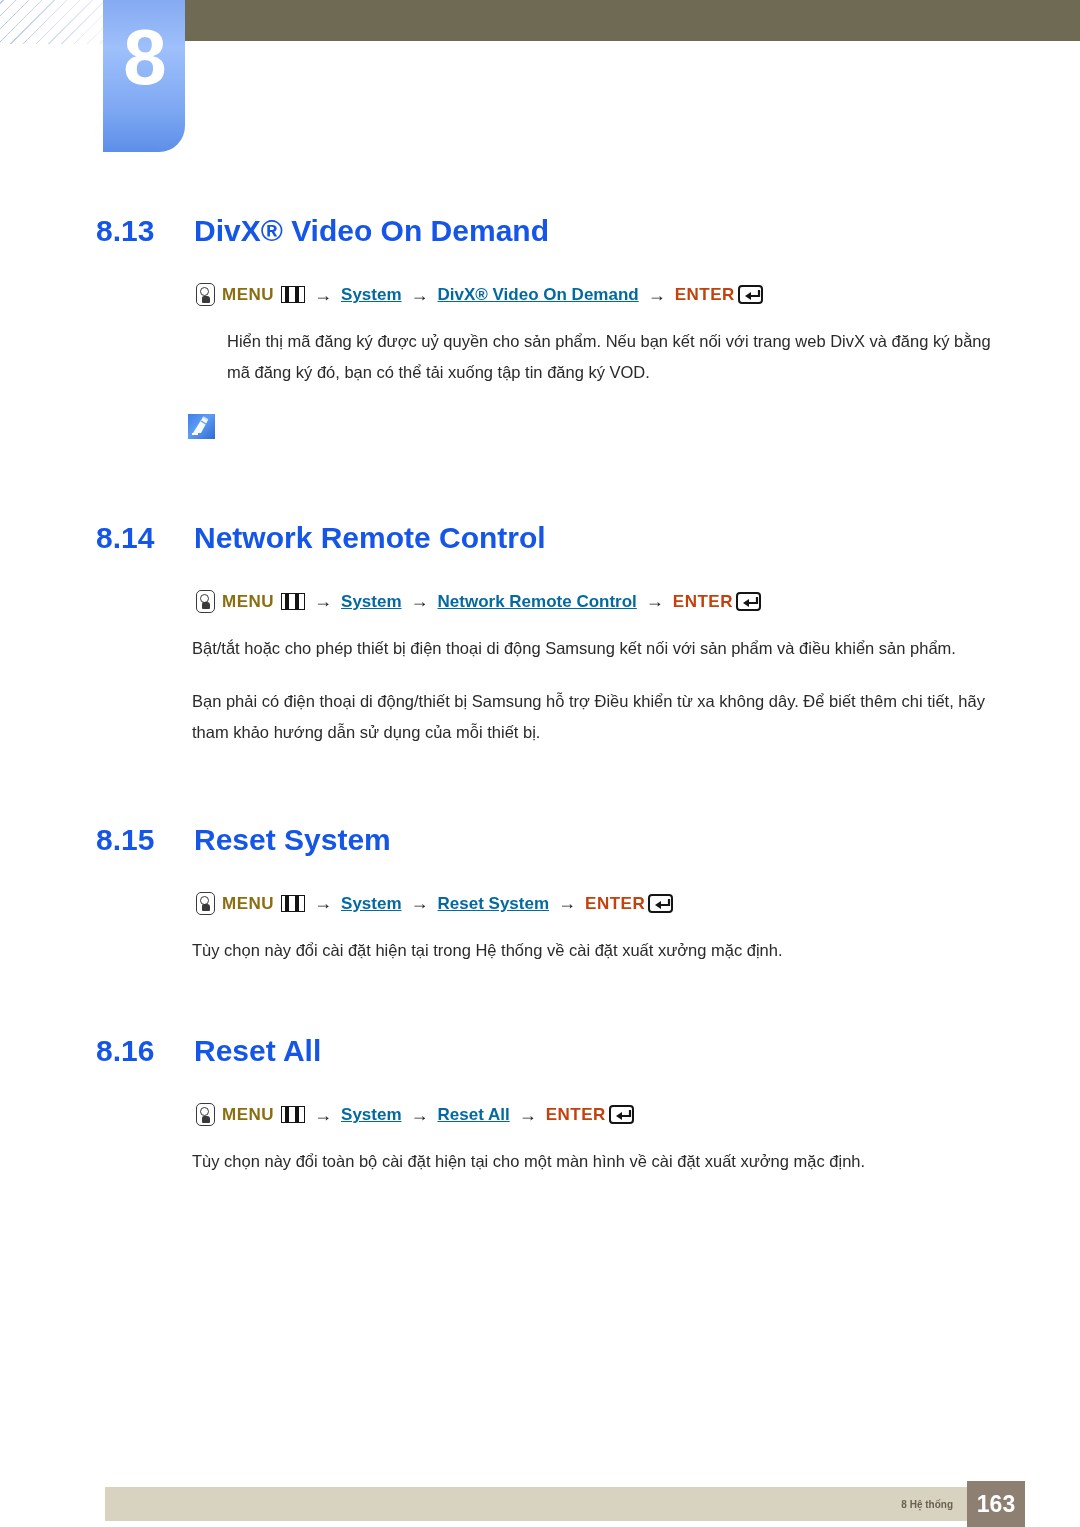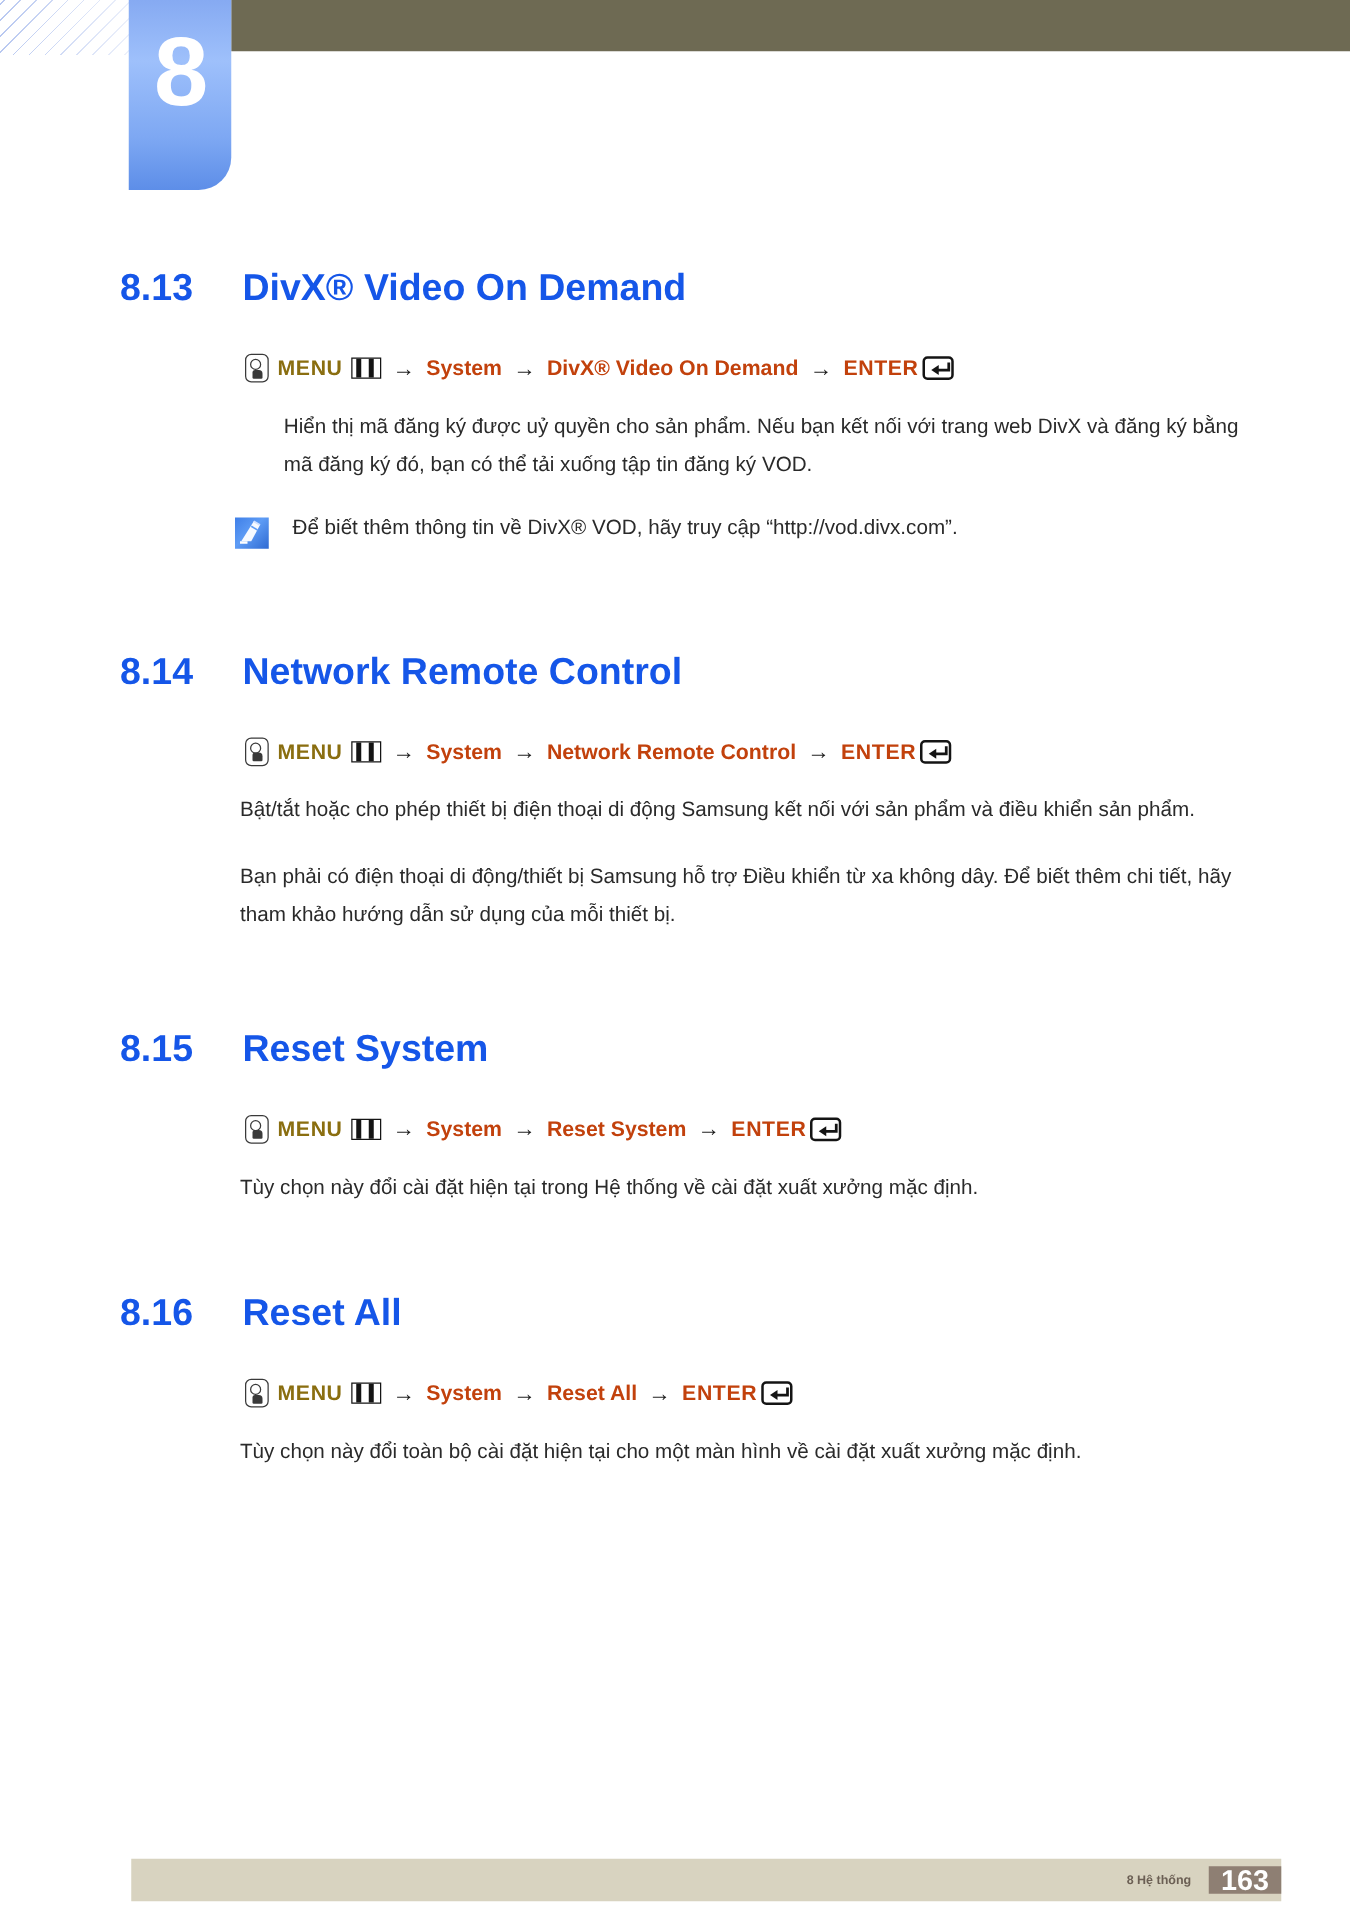--- a/index.html
+++ b/index.html
@@ -112,21 +112,21 @@
     padding-left: 196px;
     font-size: 17px;
     font-weight: bold;
     display: flex;
     align-items: center;
     flex-wrap: nowrap;
     line-height: 1;
   }
   .mp-menu { color: #8a6e10; letter-spacing: 0.5px; }
   .mp-enter { color: #c2410c; letter-spacing: 0.5px; }
-  .mp-item { color: #c2410c; }
+  .mp-item { color: #0369a1; text-decoration: underline; }
   .mp-arrow {
     color: #1a1a1a;
     font-weight: normal;
     font-size: 18px;
     margin: 0 9px;
   }
 
   
   .icn-press {
     display: inline-block;
@@ -254,21 +254,21 @@
     justify-content: flex-end;
   }
   .footer-label {
     font-size: 10px;
     font-weight: bold;
     color: #6b5f54;
     margin-right: 14px;
   }
   .footer-pagebox {
     width: 58px;
-    height: 22px;
+    height: 46px;
     background: #8e7f73;
     color: #ffffff;
     font-size: 23px;
     font-weight: bold;
     display: flex;
     align-items: center;
     justify-content: center;
   }
 </style>
 </head>
@@ -312,21 +312,20 @@
 
     <div class="note-row" style="margin-top:22px;">
       <span class="icn-note">
         <svg width="27" height="25" viewBox="0 0 27 25">
           <path d="M5 19 L13 19 L20 6 L15 3 Z" fill="#ffffff" opacity="0.95"></path>
           <path d="M4 20 L10 20" stroke="#ffffff" stroke-width="2" fill="none"></path>
           <path d="M15 3 L20 6" stroke="#cfe0ff" stroke-width="1.5" fill="none"></path>
           <path d="M13 7 L18 10" stroke="#5e9cf5" stroke-width="1.2" fill="none"></path>
         </svg>
       </span>
-      <span class="note-text">Để biết thêm thông tin về DivX® VOD, hãy truy cập “http://vod.divx.com”.</span>
     </div>
   </div>
 
   <div class="section" style="padding-top:82px;">
     <div class="sec-heading">
       <span class="sec-num">8.14</span>
       <span class="sec-title">Network Remote Control</span>
     </div>
 
     <div class="menu-path" style="margin-top:35px;">

